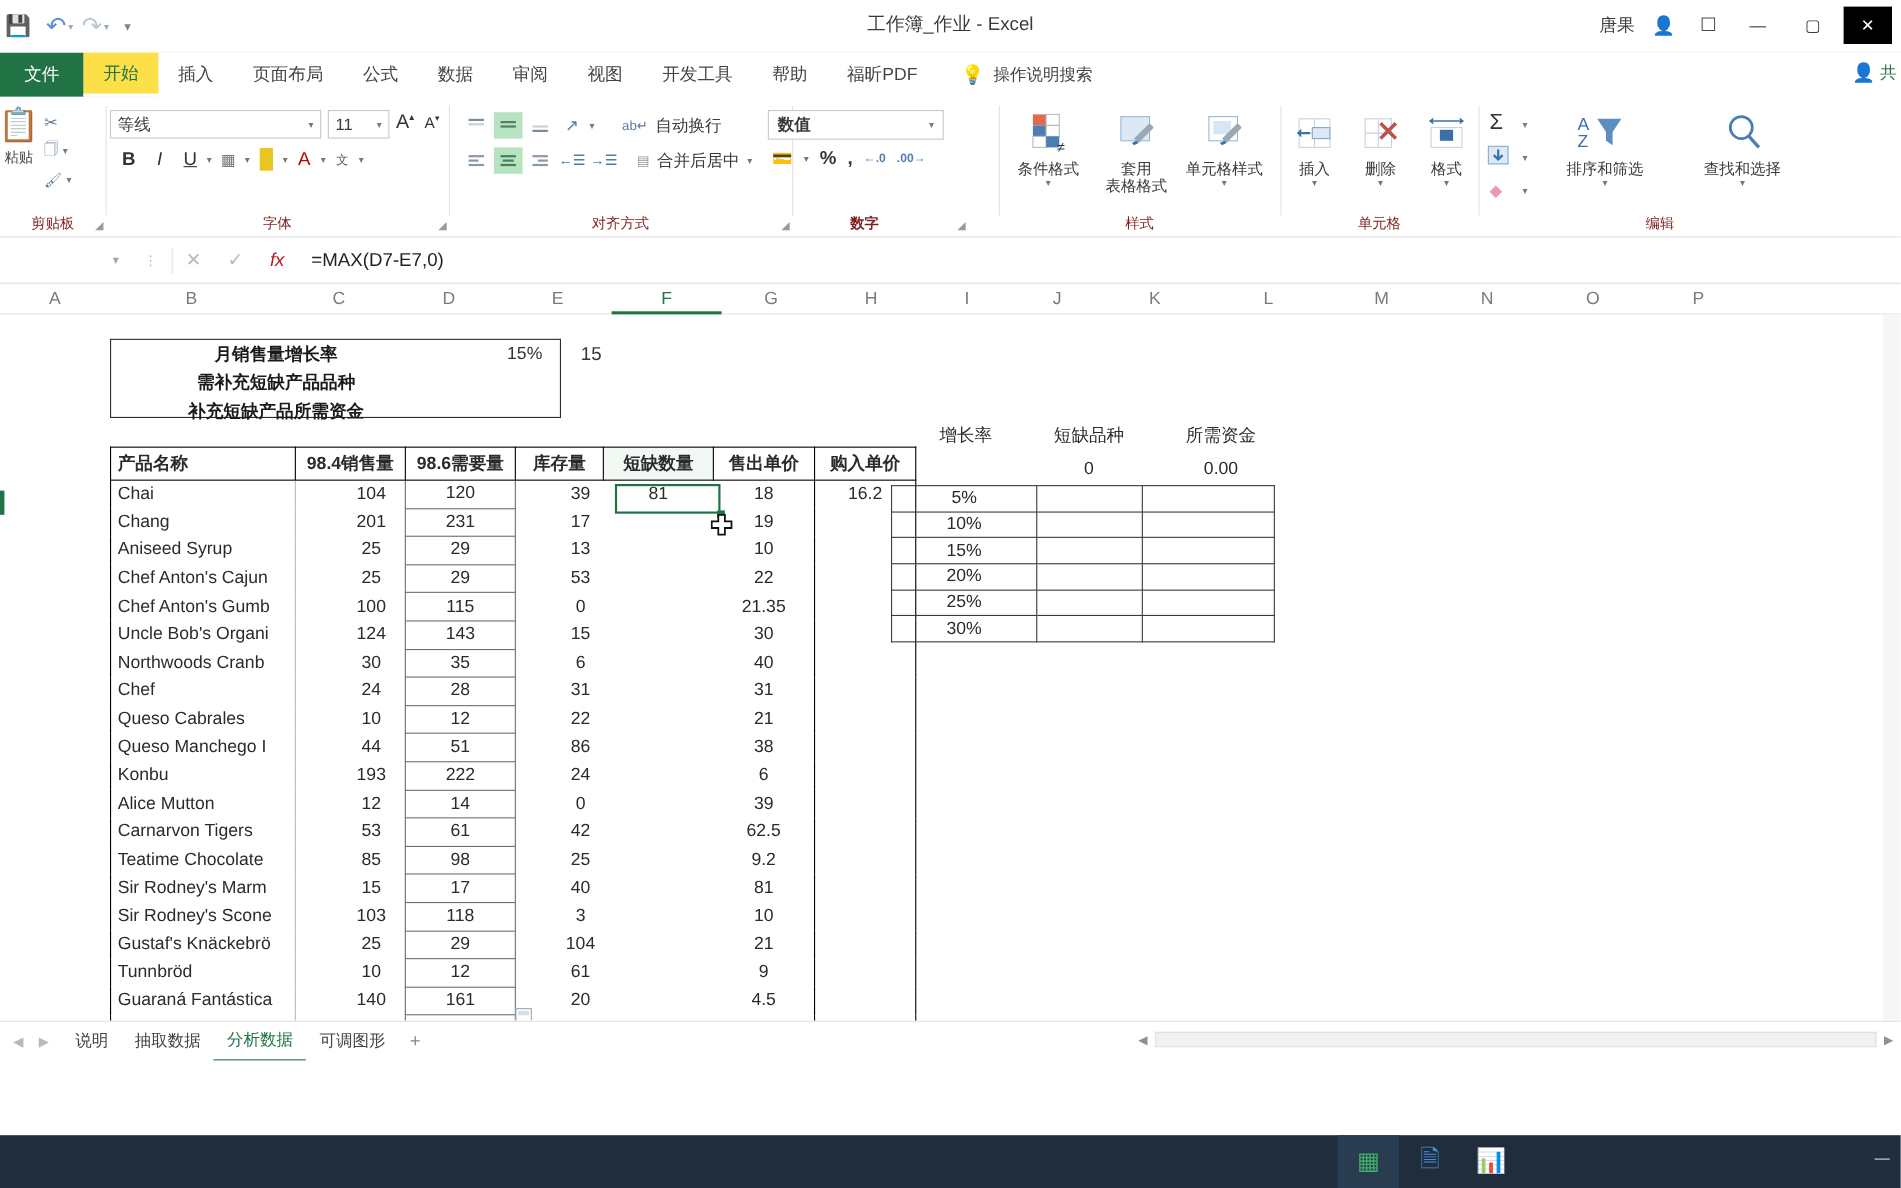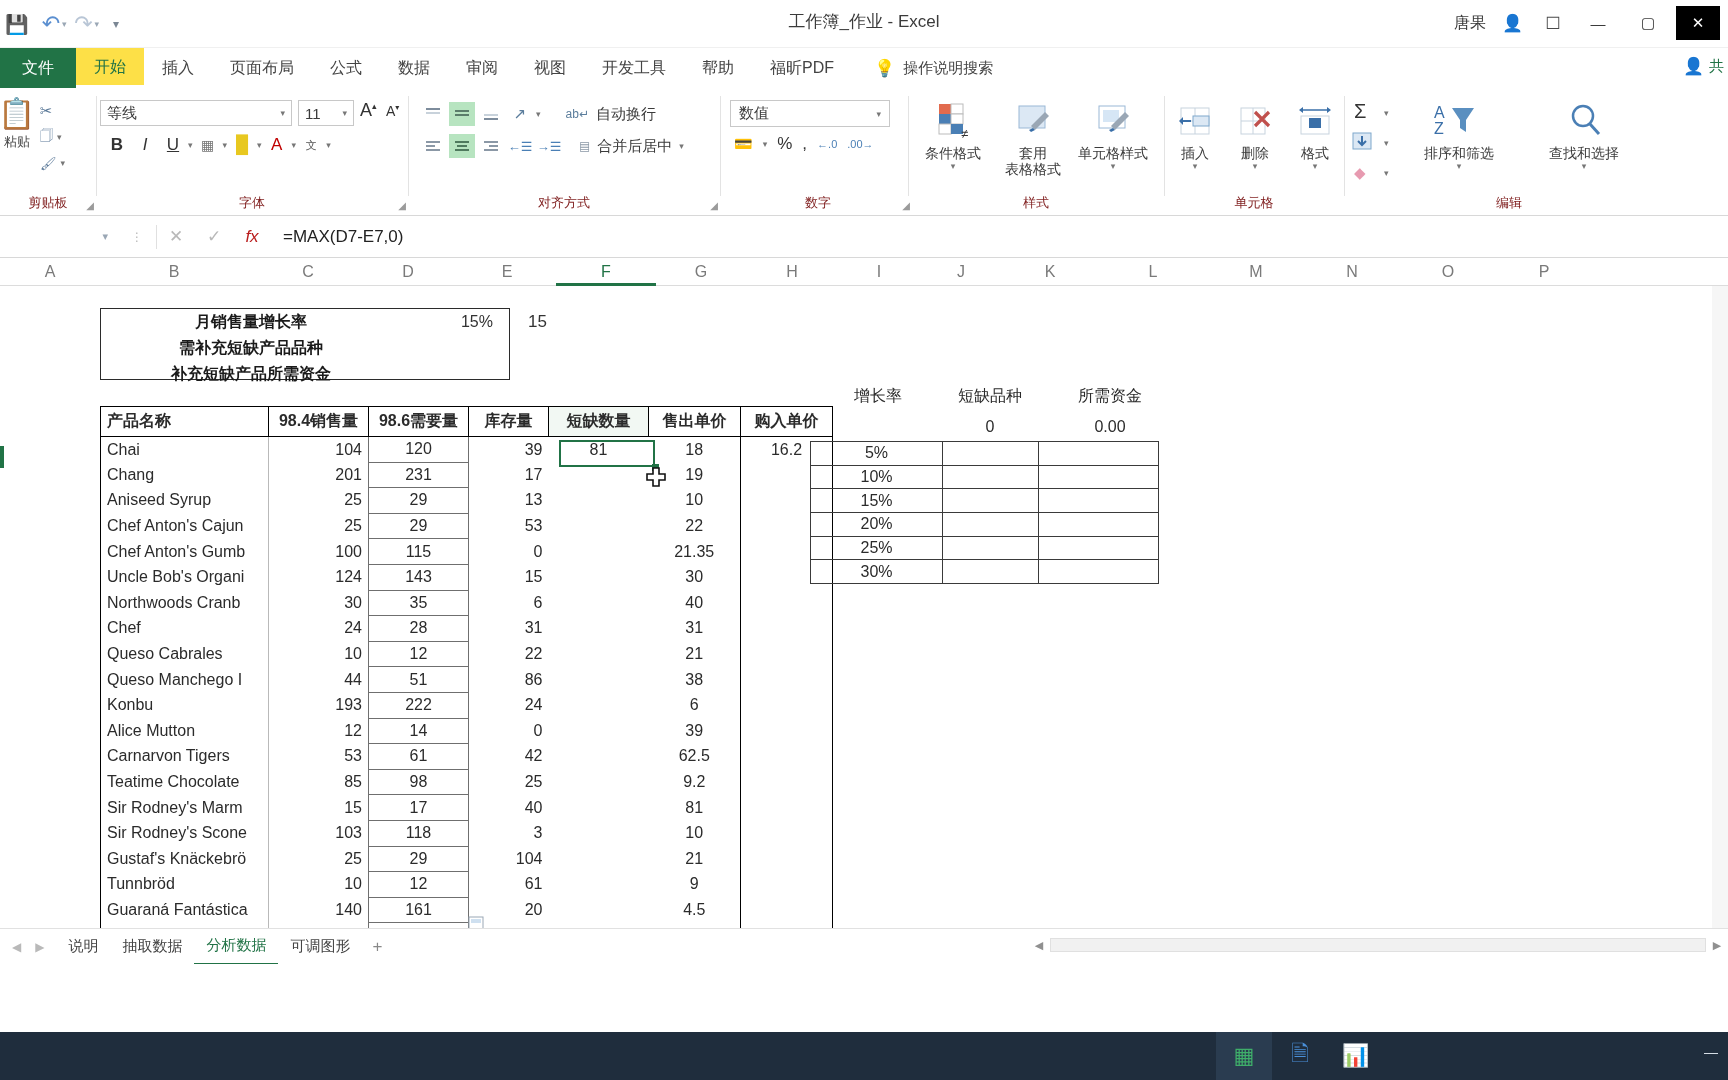--- a/index.html
+++ b/index.html
@@ -153,21 +153,21 @@
   }
   .dtable thead th.nm { text-align: left; width: 168px; }
   .dtable thead th.c { width: 100px; }
   .dtable thead th.d { width: 100px; }
   .dtable thead th.e { width: 80px; }
   .dtable thead th.f { width: 100px; background: #f2f8f3; }
   .dtable thead th.g { width: 92px; }
   .dtable thead th.h { width: 92px; }
   .dtable tbody td { border: none; }
   .dtable tbody td.nm { text-align: left; border-left: 1px solid #000; border-right: 1px solid #b9b9b9; }
-  .dtable tbody td.num { text-align: right; padding-left: 44px; }
+  .dtable tbody td.num { text-align: center; padding-left: 44px; }
   .dtable tbody td.dcol { text-align: center; border: 1px solid #6f6f6f; border-width: 0 1px 1px 1px; }
   .dtable tbody tr:first-child td.dcol { border-top: 0; }
   .dtable tbody td.fcol { text-align: center; }
   .dtable tbody td.hcol { text-align: center; border-left: 1px solid #000; border-right: 1px solid #000; }
   .dtable tbody td.gcol { text-align: center; }
 
   .selcell {
     position: absolute; border: 2px solid #217346; background: transparent;
     pointer-events: none;
   }
@@ -382,21 +382,21 @@
           <span style="font-size:12px;color:#8b98a6;">▤</span>
           <span class="wrap-lbl">合并后居中</span>
           <span class="caret">▾</span>
         </span>
       </div>
       <div class="glabel">对齐方式</div>
       <div class="dlg">◢</div>
     </div>
     <div class="gsep" style="left:720px;"></div>
 
-    <div class="rgroup" style="left:724px;width:188px;">
+    <div class="rgroup" style="left:692px;width:188px;font-weight:bold;">
       <div class="numfmt" style="left:6px;">
         <span>数值</span>
         <span class="caret">▾</span>
       </div>
       <div class="num-row2" style="left:10px;">
         <span style="font-size:15px;color:#c9a227;">💳</span>
         <span class="caret">▾</span>
         <span style="font-size:17px;color:#333;">%</span>
         <span style="font-size:17px;color:#333;">,</span>
         <span style="font-size:11px;color:#4a7fb5;">←.0</span>

